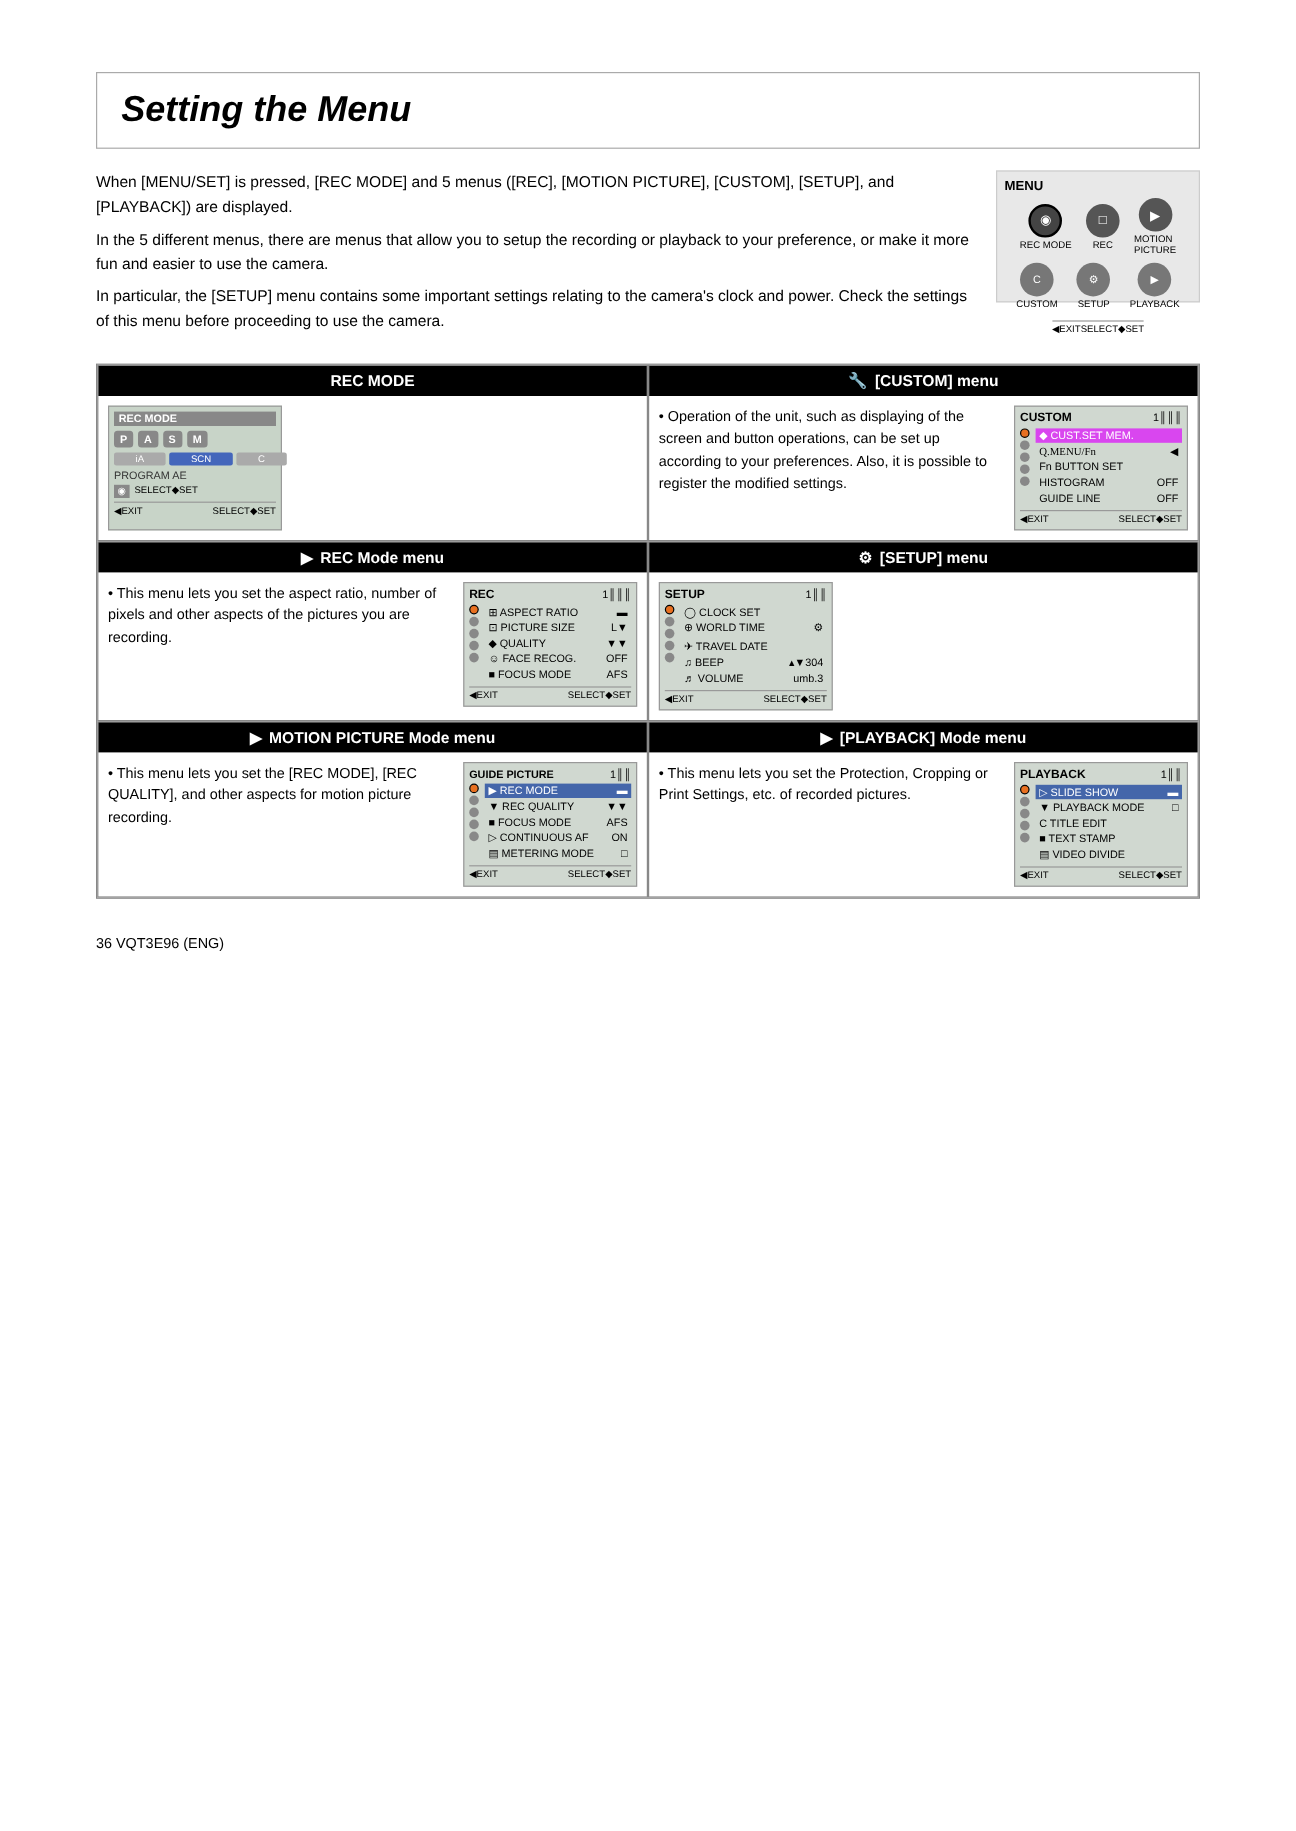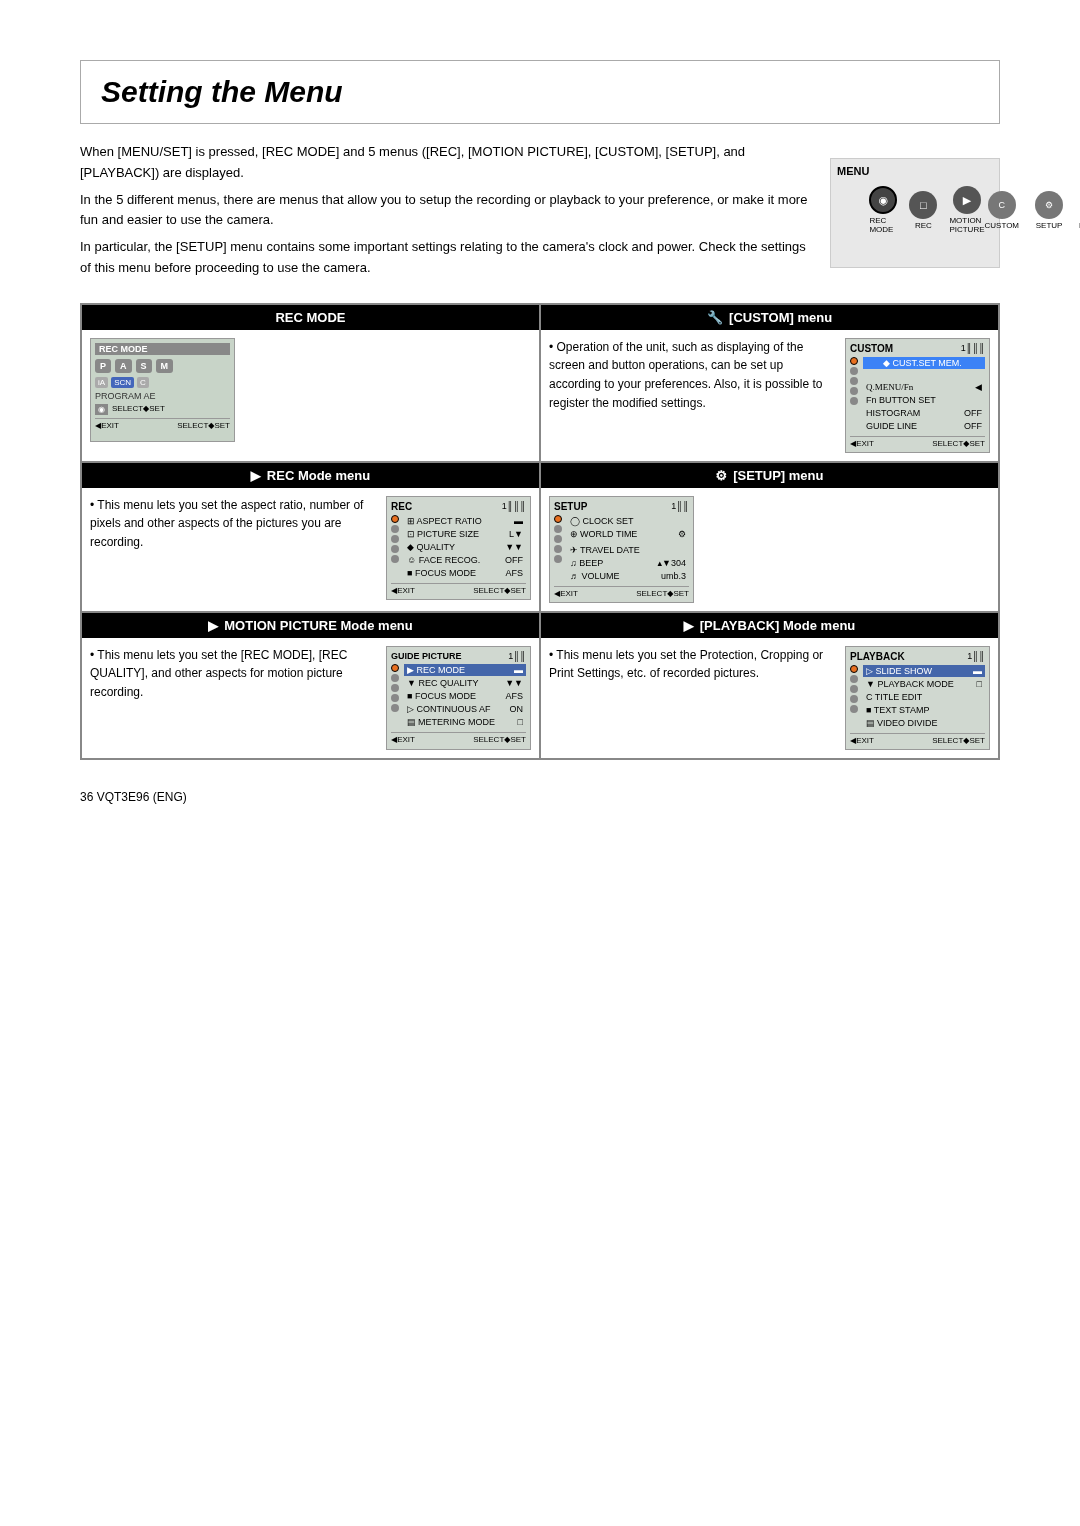--- a/index.html
+++ b/index.html
@@ -23,36 +23,36 @@
     }
     .title-box h1 {
       font-size: 30px;
       font-weight: bold;
       font-style: italic;
     }
     .intro-section {
       display: flex;
       gap: 20px;
       margin-bottom: 18px;
-      align-items: center;
     }
     .intro-text {
       flex: 1;
       font-size: 13px;
       line-height: 1.6;
     }
     .intro-text p {
       margin-bottom: 6px;
     }
     .menu-screenshot {
       width: 170px;
       flex-shrink: 0;
       border: 1px solid #ccc;
       background: #e8e8e8;
       display: flex;
+      flex-direction: column;
       align-items: center;
       justify-content: flex-start;
       padding: 6px;
       font-size: 10px;
       height: 110px;
     }
     .menu-screenshot-title {
       font-weight: bold;
       font-size: 11px;
       margin-bottom: 4px;
@@ -173,21 +173,21 @@
     }
     .rec-mode-sub {
       display: flex;
       gap: 3px;
       margin-bottom: 3px;
     }
     .rec-sub-btn {
       background: #aaa;
       color: #fff;
       border-radius: 2px;
-      padding: 1px 3px;
+      padding: 1px 18px;
       font-size: 8px;
     }
     
     .footer {
       margin-top: 30px;
       font-size: 12px;
       font-weight: normal;
     }
     .sidebar-dots {
       display: flex;
@@ -314,21 +314,21 @@
           </div>
           <div style="display:flex;gap:3px;margin-bottom:4px;">
             <div class="sidebar-dots">
               <div class="sdot active"></div>
               <div class="sdot"></div>
               <div class="sdot"></div>
               <div class="sdot"></div>
               <div class="sdot"></div>
             </div>
             <div style="flex:1;">
-              <div style="background:#3b82f6;color:#fff;font-size:9px;padding:1px 20px;margin-bottom:12px;">◆ CUST.SET MEM.</div>
+              <div style="background:#d946ef;color:#fff;font-size:9px;padding:1px 3px;margin-bottom:1px;">◆ CUST.SET MEM.</div>
               <div style="font-size:9px;padding:1px 3px;margin-bottom:1px;display:flex;justify-content:space-between;font-family:Liberation Serif, serif;">
                   <span>Q.MENU/Fn</span>
                   <span>◀</span>
                 </div>
               <div style="font-size:9px;padding:1px 3px;margin-bottom:1px;display:flex;justify-content:space-between;">
                   <span>Fn BUTTON SET</span>
                 </div>
               <div style="font-size:9px;padding:1px 3px;margin-bottom:1px;display:flex;justify-content:space-between;">
                   <span>HISTOGRAM</span>
                   <span>OFF</span>

